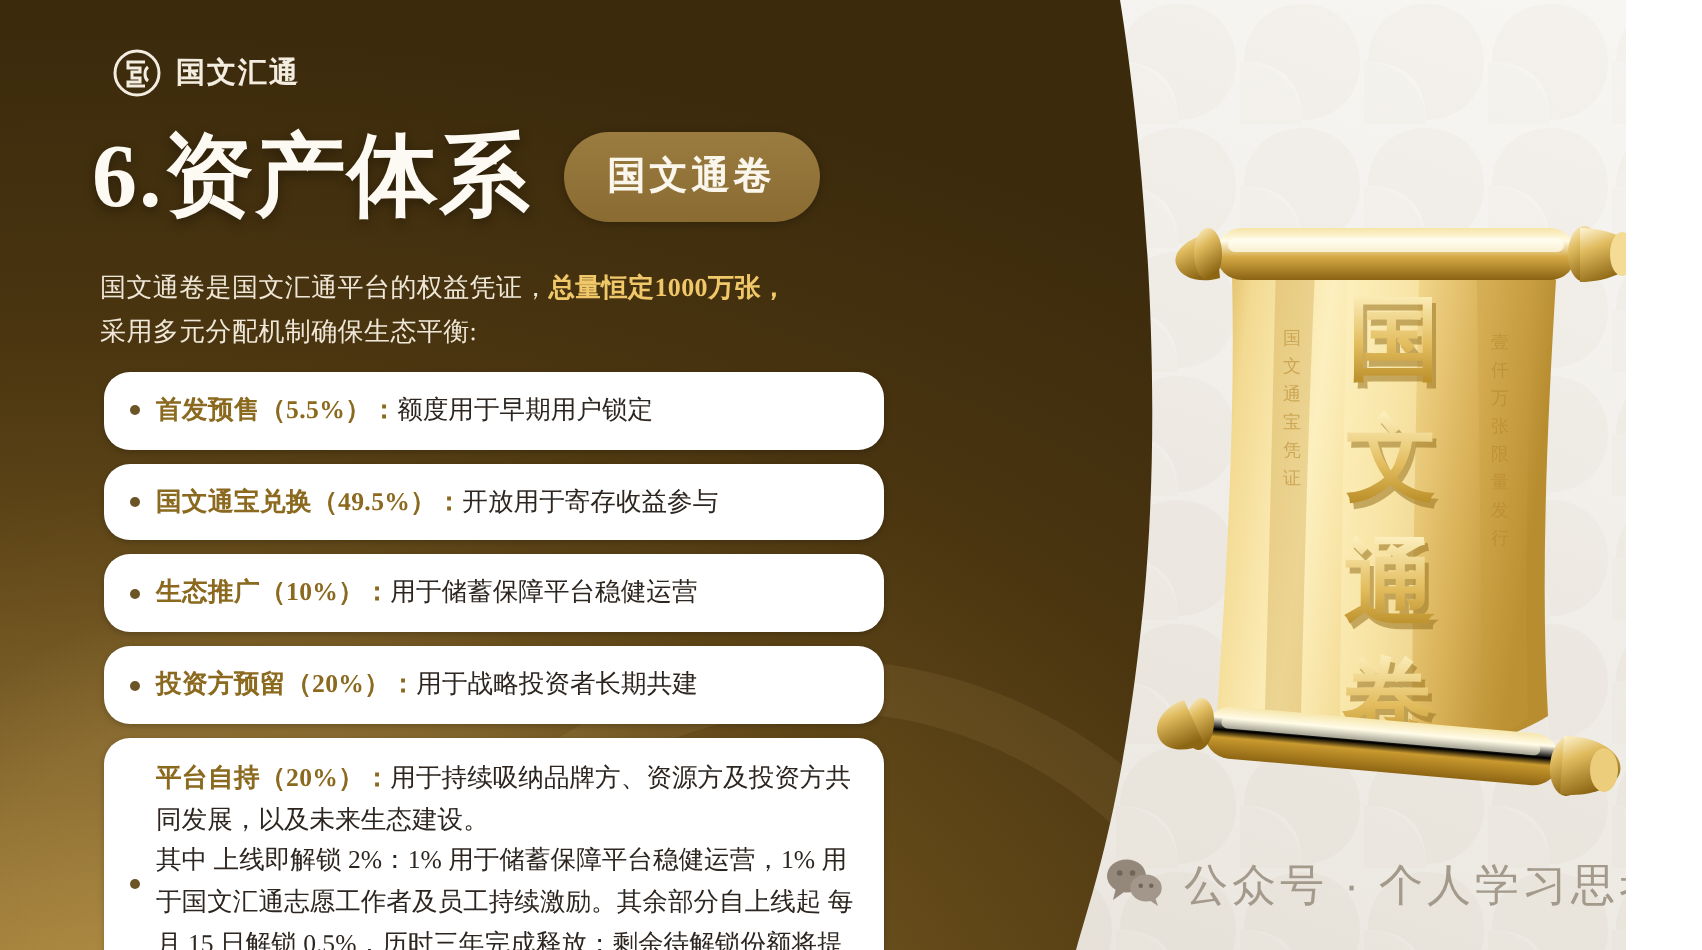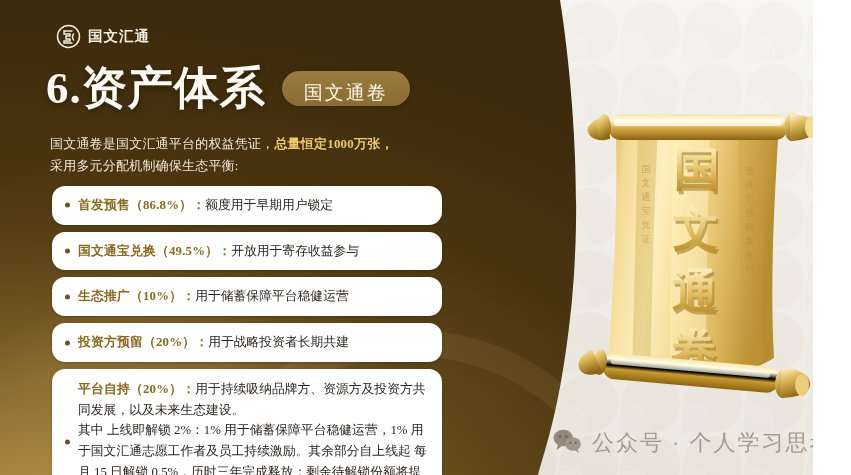--- a/index.html
+++ b/index.html
@@ -104,23 +104,23 @@
     color: #fdfaf3;
     letter-spacing: 1px;
     line-height: 1;
     text-shadow: 0 2px 6px rgba(0,0,0,0.35);
     white-space: nowrap;
   }
   .title-badge {
     background: linear-gradient(180deg, #9a7c40 0%, #8a6c33 100%);
     color: #fbf6ec;
     font-size: 19px;
-    font-weight: normal;
+    font-weight: bold;
     letter-spacing: 2px;
-    padding: 9px 22px 0 22px;
+    padding: 9px 22px 10px 22px;
     border-radius: 24px;
     white-space: nowrap;
     box-shadow: 0 1px 4px rgba(0,0,0,0.25);
   }
 
   
   .intro {
     position: absolute;
     left: 50px; top: 133px;
     width: 400px;
@@ -245,21 +245,21 @@
 
   <div class="intro">
     <span>国文通卷是国文汇通平台的权益凭证，</span><span class="hl">总量恒定1000万张，</span><br>
     <span>采用多元分配机制确保生态平衡:</span>
   </div>
 
   <div class="cards">
 
     <div class="card">
       <span class="bullet"></span>
-      <span class="k">首发预售（86.8%）：</span><span class="v">额度用于早期用户锁定</span>
+      <span class="k">首发预售（5.5%）：</span><span class="v">额度用于早期用户锁定</span>
     </div>
 
     <div class="card">
       <span class="bullet"></span>
       <span class="k">国文通宝兑换（49.5%）：</span><span class="v">开放用于寄存收益参与</span>
     </div>
 
     <div class="card">
       <span class="bullet"></span>
       <span class="k">生态推广（10%）：</span><span class="v">用于储蓄保障平台稳健运营</span>

